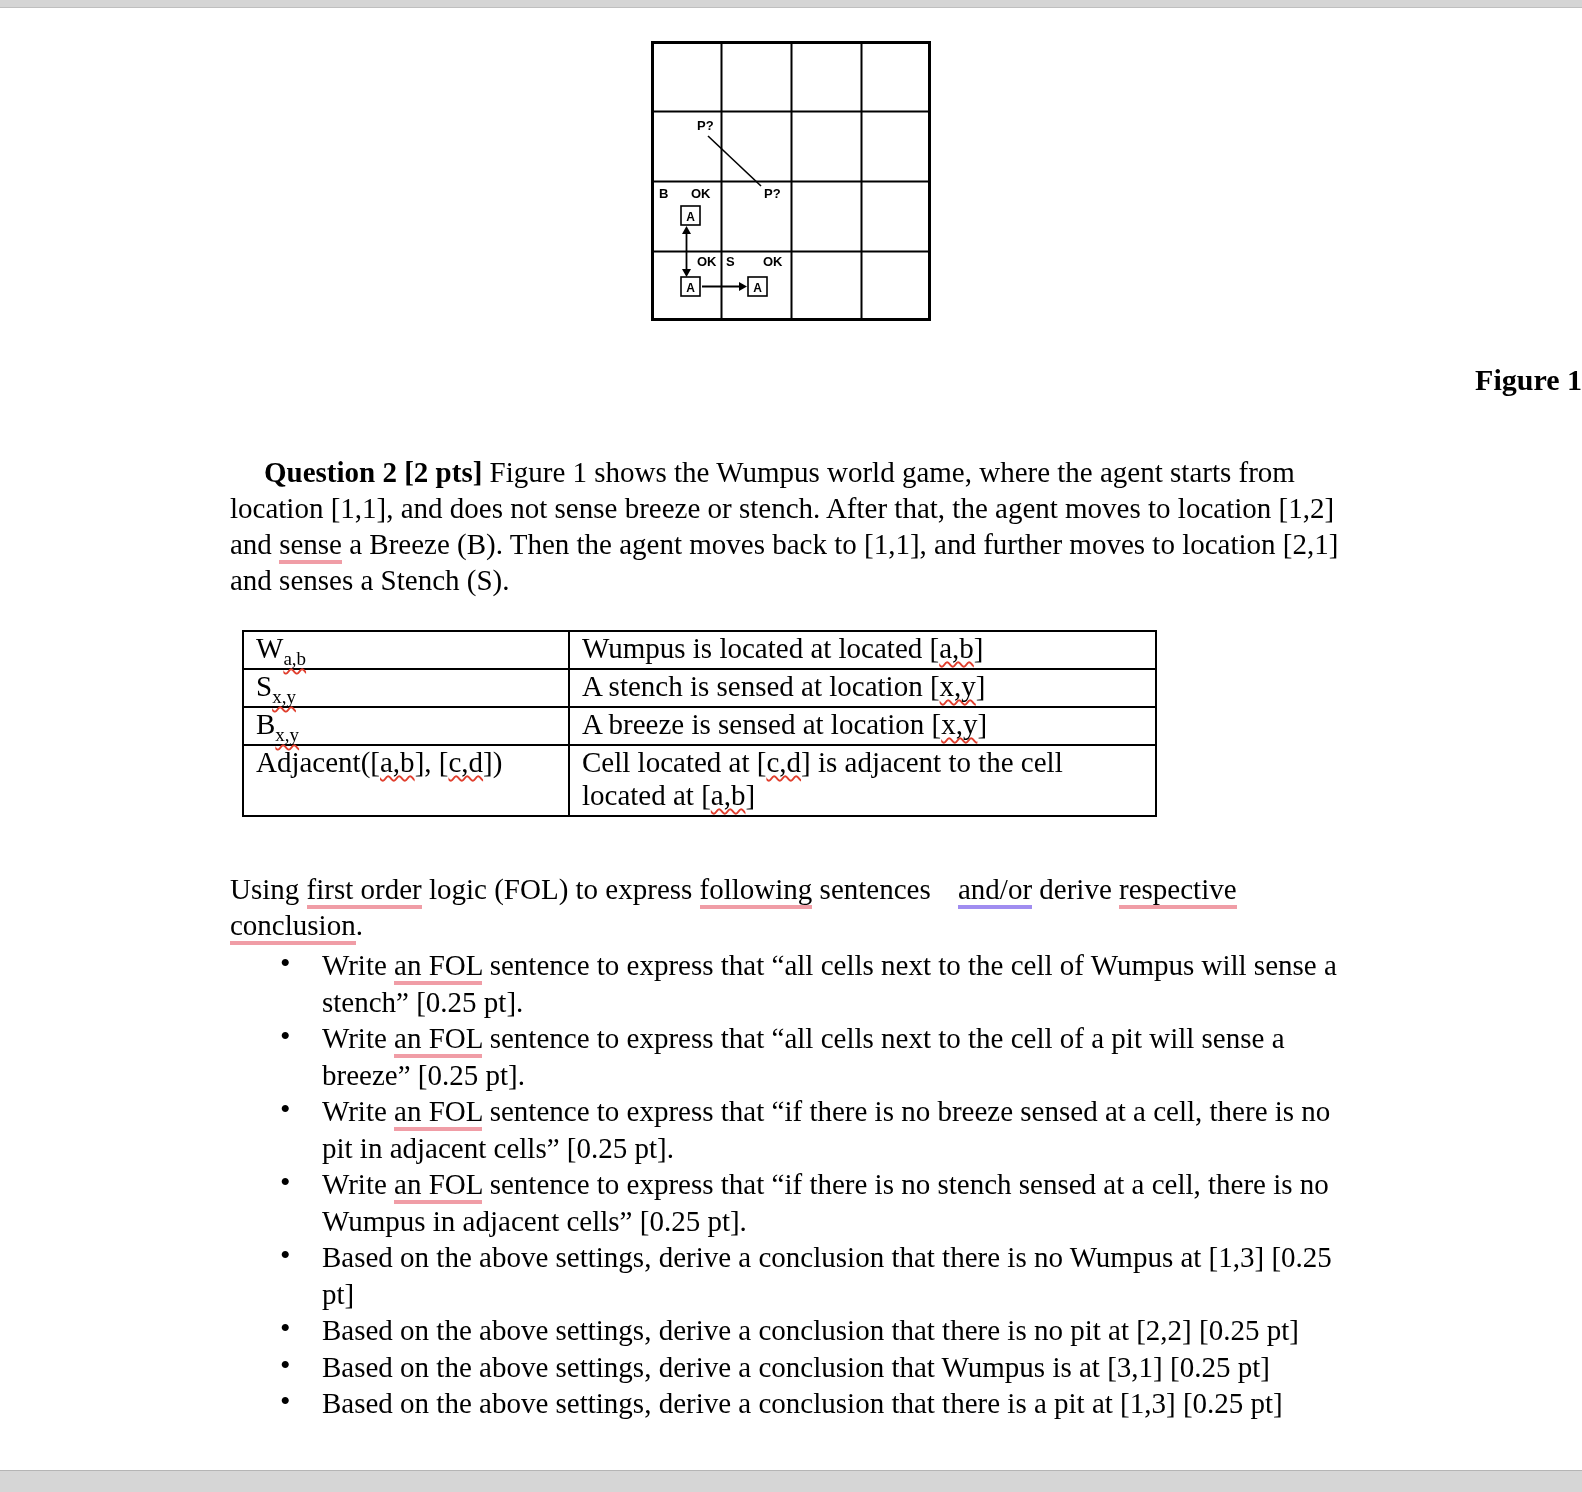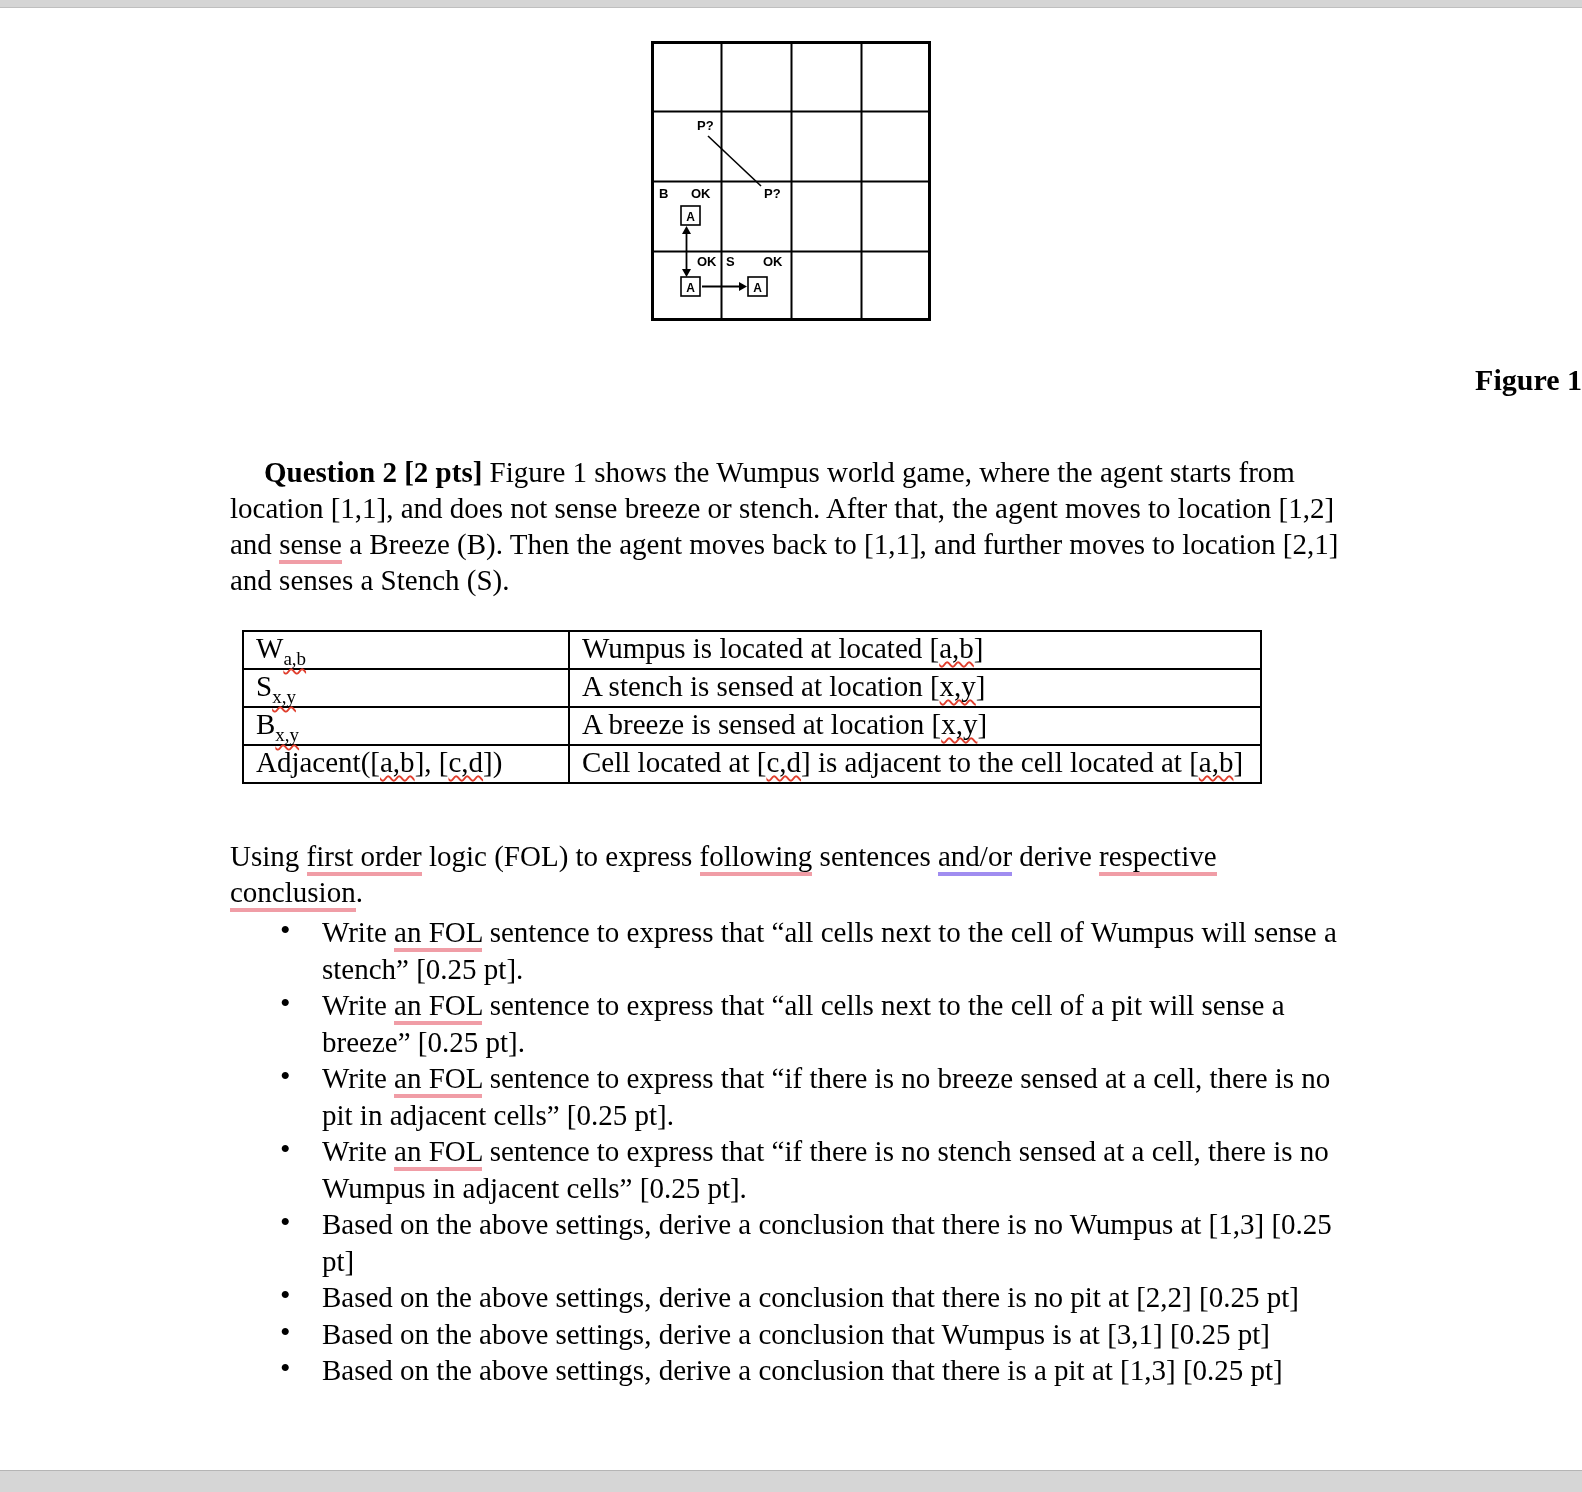--- a/index.html
+++ b/index.html
@@ -47,26 +47,26 @@
     text-decoration-line:underline;
     text-decoration-style:wavy;
     text-decoration-color:#e03e2d;
     text-decoration-thickness:2px;
     text-underline-offset:3px;
     text-decoration-skip-ink:none;
   }
   
   .gr { border-bottom:4px solid #f09da6;margin-top:32px; }
   
-  .gp { border-bottom:4px solid #a08df0; }
+  .gp { border-bottom:4px solid #a08df0;margin-left:20px; }
 
   
   table.notation {
     margin:32px 0 12px 242px;
-    width:1020px;
+    width:915px;
     border-collapse:collapse;
     font-size:29px;
     font-family:Liberation Serif, serif;
   }
   table.notation td {
     border:2px solid #000;
     padding:0 12px 3px 12px;
     line-height:33px;
     vertical-align:top;
   }

